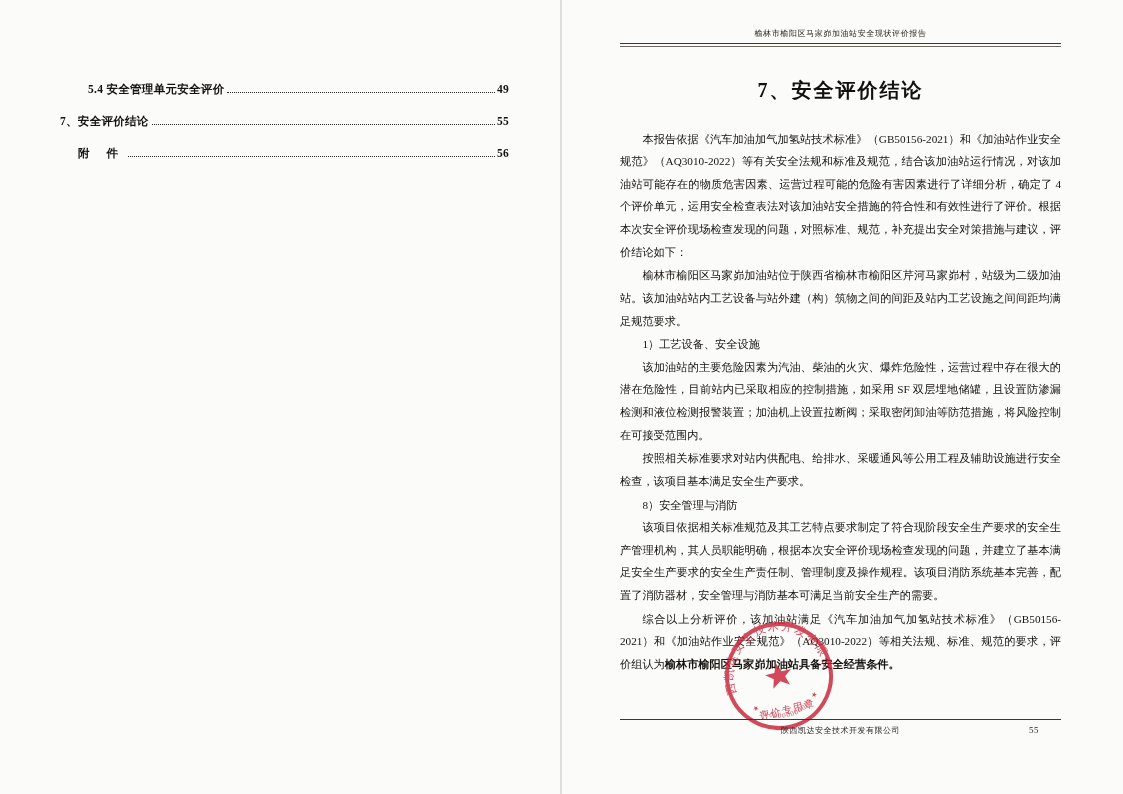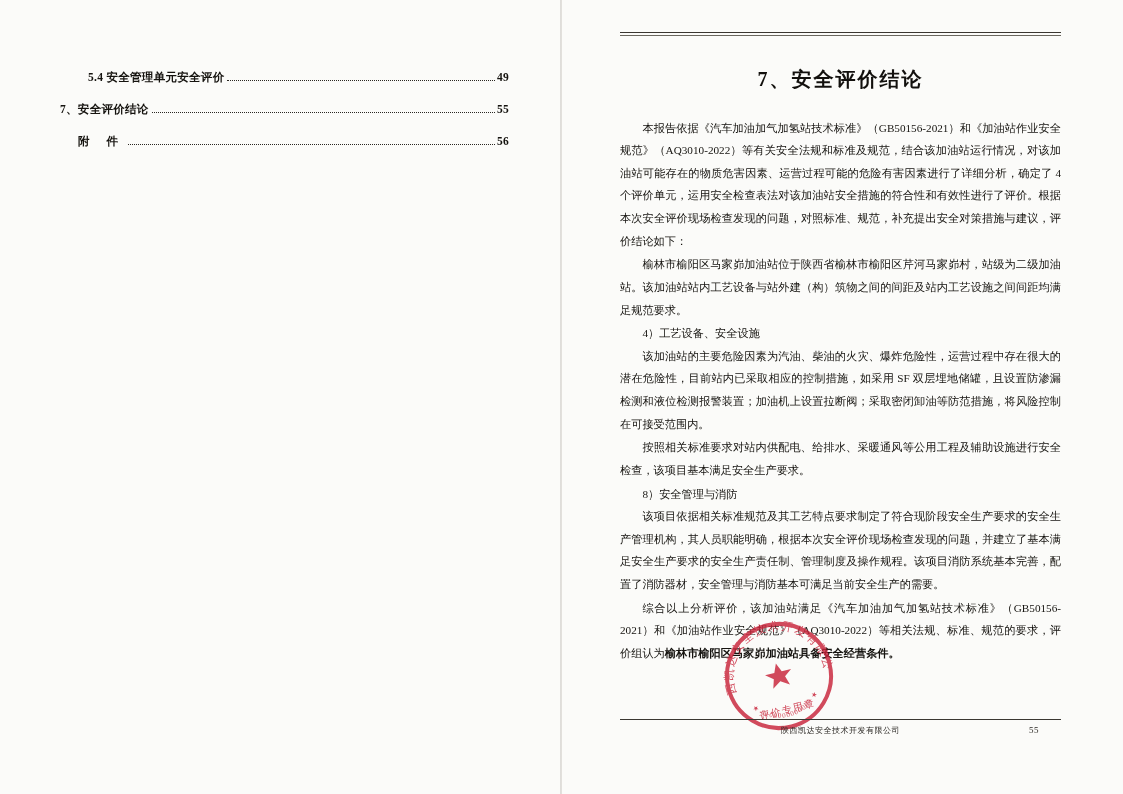--- a/index.html
+++ b/index.html
@@ -38,21 +38,21 @@
     position: absolute;
     left: 560px;
     top: 0;
     width: 3px;
     height: 794px;
     background: linear-gradient(to right, rgba(190,187,182,0.55), rgba(255,255,255,0.1));
   }
 
   
   .toc {
-    margin-top: 12px;
+    margin-top: 24px;
   }
   .toc-row {
     display: flex;
     align-items: baseline;
     font-size: 11.5px;
     font-weight: bold;
     color: #15130f;
     margin-bottom: 17px;
     letter-spacing: 0.3px;
   }
@@ -183,29 +183,30 @@
       </div>
 
     </div>
   </div>
 
   <div class="gutter"></div>
 
   <div class="page page-right">
 
     <div>
+      <div class="rheader">榆林市榆阳区马家峁加油站安全现状评价报告</div>
       <div class="rheader-rule"></div>
       <div class="rheader-rule2"></div>
     </div>
 
     <h1 class="chapter-title">7、安全评价结论</h1>
 
     <p class="body">本报告依据《汽车加油加气加氢站技术标准》（GB50156-2021）和《加油站作业安全规范》（AQ3010-2022）等有关安全法规和标准及规范，结合该加油站运行情况，对该加油站可能存在的物质危害因素、运营过程可能的危险有害因素进行了详细分析，确定了 4 个评价单元，运用安全检查表法对该加油站安全措施的符合性和有效性进行了评价。根据本次安全评价现场检查发现的问题，对照标准、规范，补充提出安全对策措施与建议，评价结论如下：</p>
     <p class="body">榆林市榆阳区马家峁加油站位于陕西省榆林市榆阳区芹河马家峁村，站级为二级加油站。该加油站站内工艺设备与站外建（构）筑物之间的间距及站内工艺设施之间间距均满足规范要求。</p>
-    <p class="sub">4）工艺设备、安全设施</p>
+    <p class="sub">1）工艺设备、安全设施</p>
     <p class="body">该加油站的主要危险因素为汽油、柴油的火灾、爆炸危险性，运营过程中存在很大的潜在危险性，目前站内已采取相应的控制措施，如采用 SF 双层埋地储罐，且设置防渗漏检测和液位检测报警装置；加油机上设置拉断阀；采取密闭卸油等防范措施，将风险控制在可接受范围内。</p>
     <p class="body">按照相关标准要求对站内供配电、给排水、采暖通风等公用工程及辅助设施进行安全检查，该项目基本满足安全生产要求。</p>
     <p class="sub">8）安全管理与消防</p>
     <p class="body">该项目依据相关标准规范及其工艺特点要求制定了符合现阶段安全生产要求的安全生产管理机构，其人员职能明确，根据本次安全评价现场检查发现的问题，并建立了基本满足安全生产要求的安全生产责任制、管理制度及操作规程。该项目消防系统基本完善，配置了消防器材，安全管理与消防基本可满足当前安全生产的需要。</p>
 
     <p class="body"><span>综合以上分析评价，该加油站满足《汽车加油加气加氢站技术标准》（GB50156-2021）和《加油站作业安全规范》（AQ3010-2022）等相关法规、标准、规范的要求，评价组认为</span><span class="bold-run">榆林市榆阳区马家峁加油站具备安全经营条件。</span></p>
 
     <div class="seal">
       <svg viewBox="0 0 132 132" width="132" height="132">
         <defs>

